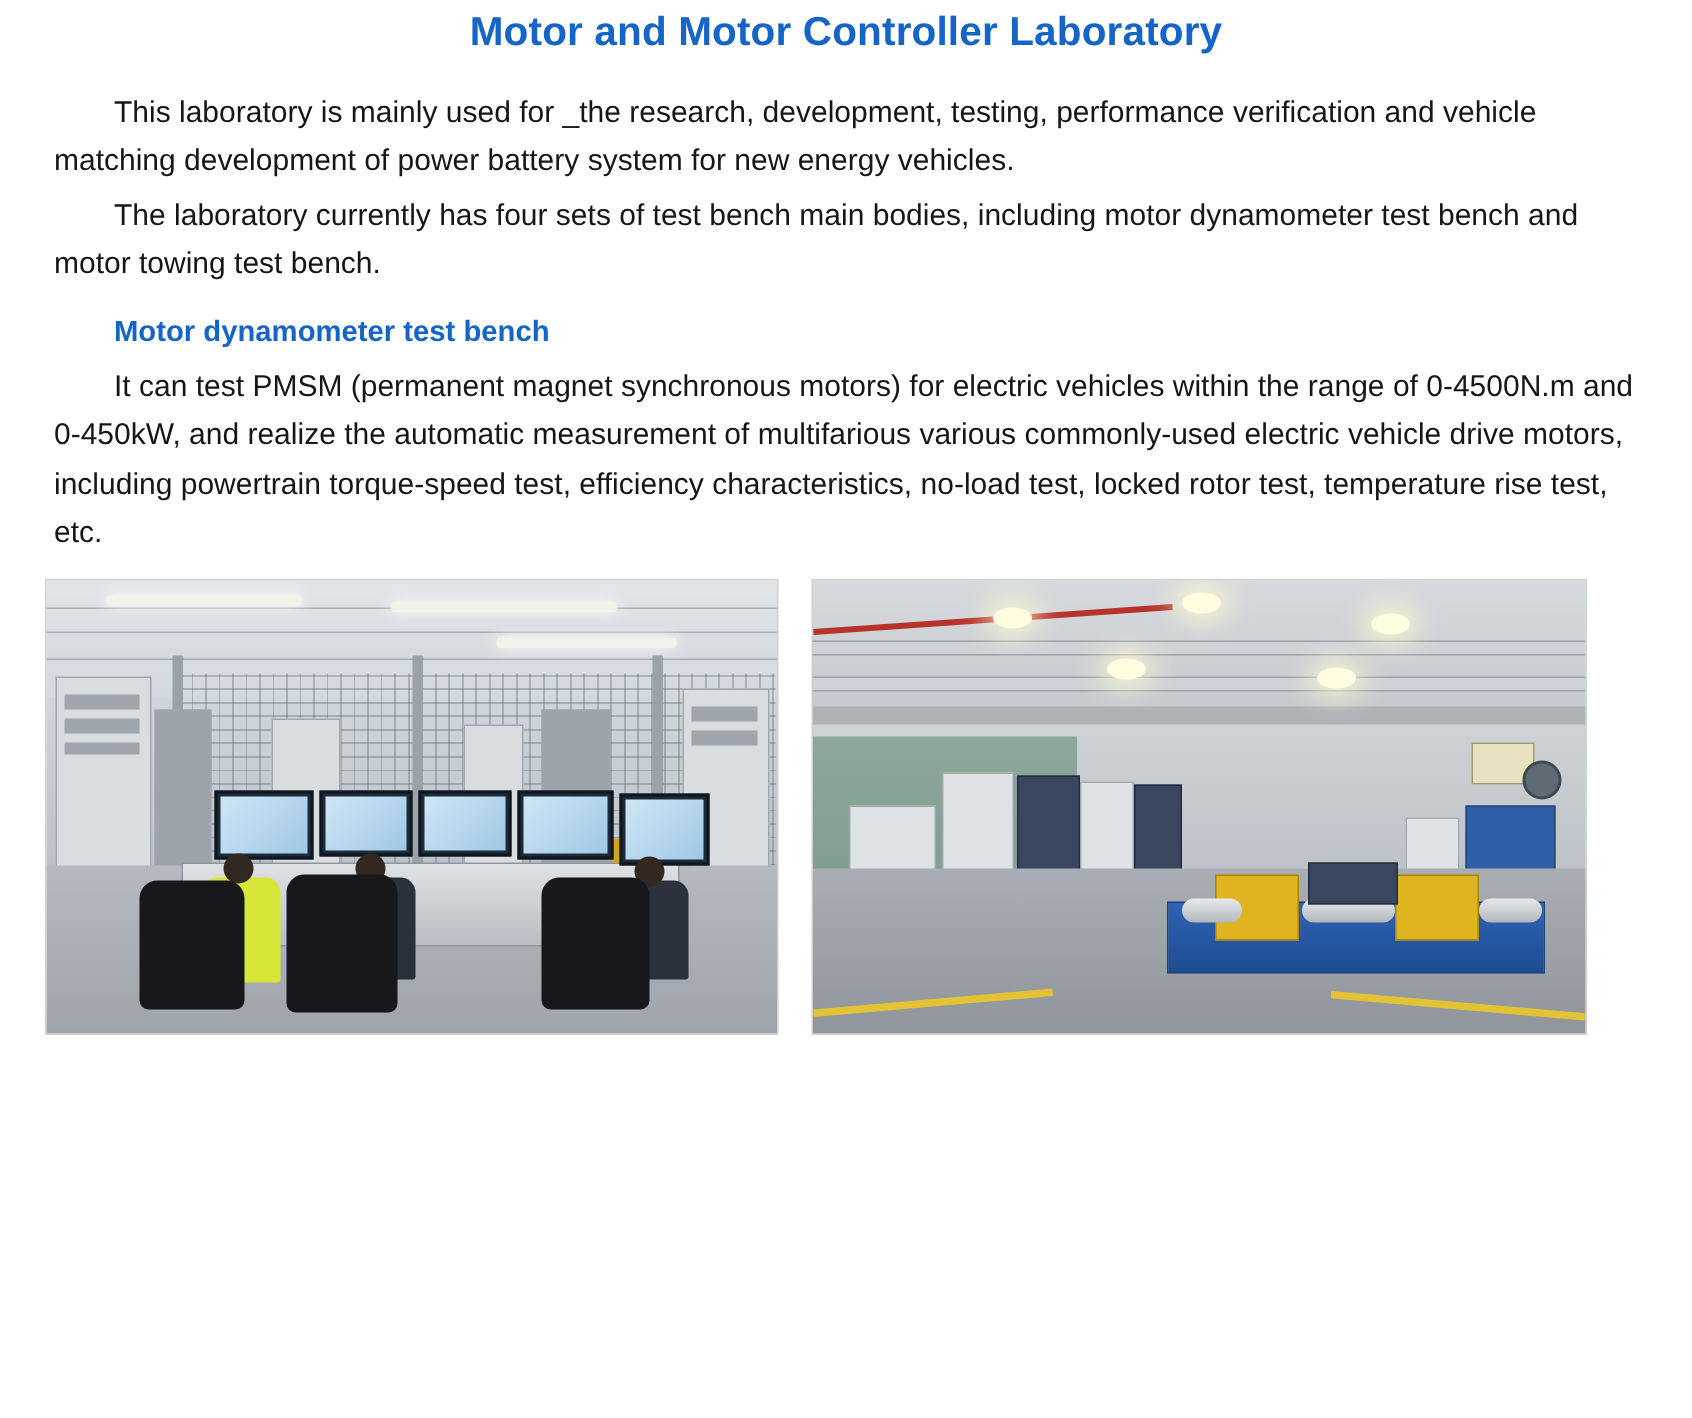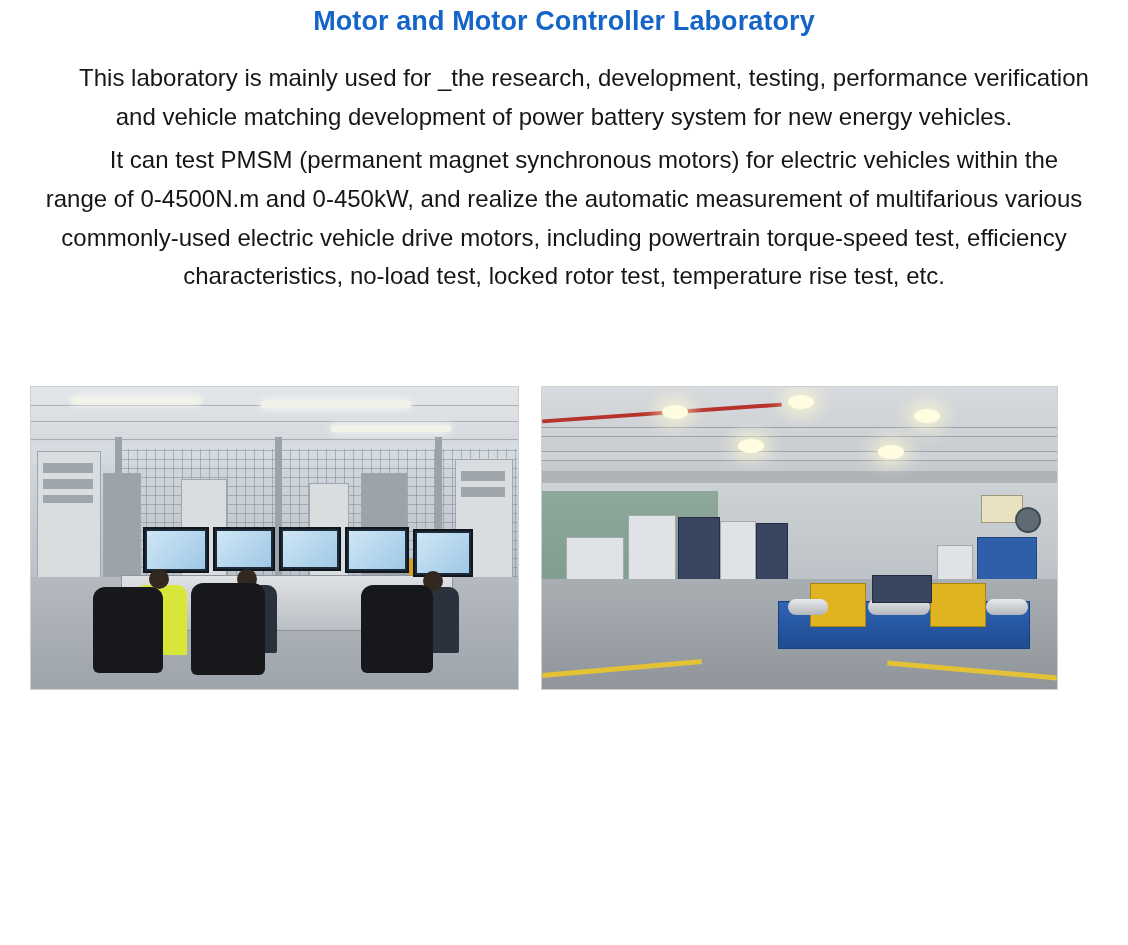--- a/index.html
+++ b/index.html
@@ -28,24 +28,24 @@
     color: #1565c8;
     font-size: 27px;
     font-weight: bold;
     letter-spacing: 0.1px;
   }
   .body-copy {
     margin-top: 22px;
   }
   .para {
     margin: 0 0 4px 0;
-    font-size: 24px;
+    font-size: 20px;
     line-height: 1.62;
     text-indent: 40px;
-    text-align: center;
+    text-align: left;
     color: #161616;
   }
   .subhead {
     margin: 14px 0 6px 0;
     font-size: 19.5px;
     font-weight: bold;
     color: #1565c8;
     text-indent: 40px;
     line-height: 1.5;
   }
@@ -205,20 +205,22 @@
 </style>
 </head>
 <body>
 
 <div class="page">
 
   <h1 class="doc-title">Motor and Motor Controller Laboratory</h1>
 
   <div class="body-copy">
     <p class="para">This laboratory is mainly used for _the research, development, testing, performance verification and vehicle matching development of power battery system for new energy vehicles.</p>
+    <p class="para">The laboratory currently has four sets of test bench main bodies, including motor dynamometer test bench and motor towing test bench.</p>
+    <p class="subhead">Motor dynamometer test bench</p>
     <p class="para">It can test PMSM (permanent magnet synchronous motors) for electric vehicles within the range of 0-4500N.m and 0-450kW, and realize the automatic measurement of multifarious various commonly-used electric vehicle drive motors, including powertrain torque-speed test, efficiency characteristics, no-load test, locked rotor test, temperature rise test, etc.</p>
   </div>
 
   <div class="figures">
 
     <div class="figure left">
       <div class="ph1">
         <div class="ceiling"></div>
         <div class="ceil-line" style="top:18px"></div>
         <div class="ceil-line" style="top:34px"></div>

